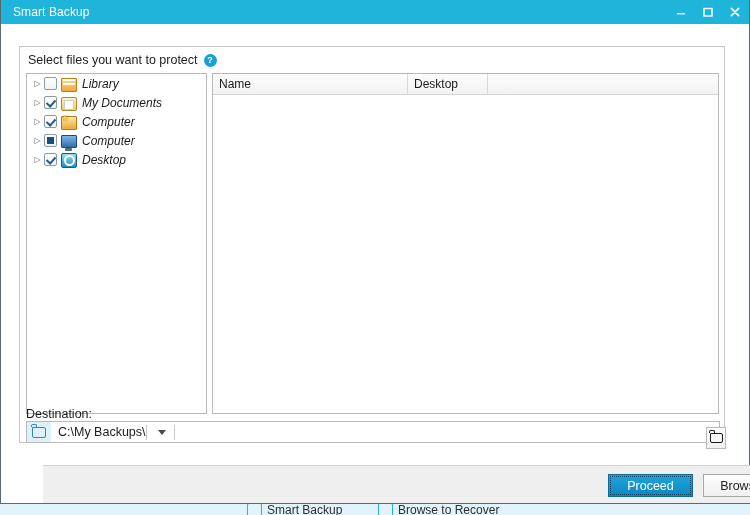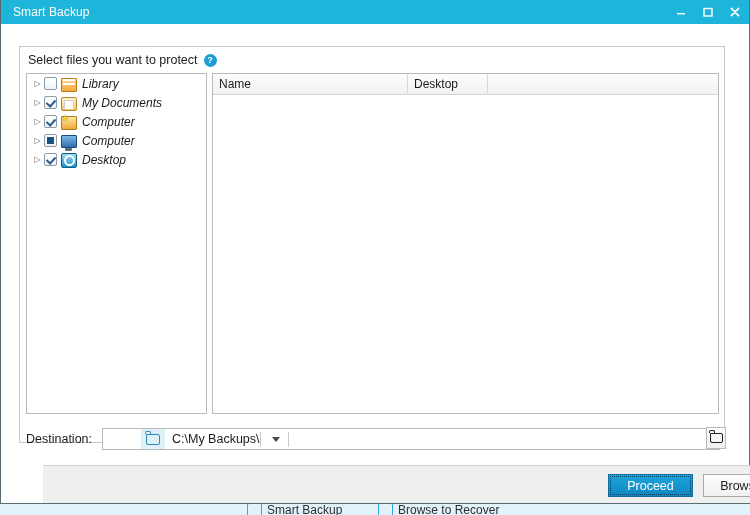--- a/index.html
+++ b/index.html
@@ -220,38 +220,37 @@
     border-right: 1px solid #d8d8d8;
     box-sizing: border-box;
     cursor: default;
   }
   #col-name { width: 195px; }
   #col-capacity { width: 80px; }
   #col-used { width: 230px; border-right: none; }
 
   
   #destination-row {
-    position: absolute; left: 6px; top: 380px;
+    position: absolute; left: 6px; top: 360px;
     width: 694px; height: 24px;
-    display: flex; align-items: center;
+    display: flex;  flex-direction: column;
   }
   #dest-label {
     font-size: 12.5px; color: #1b1b1b;
     width: 76px;
     cursor: default;
   }
   #dest-field {
     flex: 1;
     height: 22px;
     border: 1px solid #b9b9b9;
     background: #ffffff;
     display: flex; align-items: center;
     box-sizing: border-box;
     position: relative;
-    padding-left: 38px;
   }
   #dest-folder-icon {
     width: 24px; height: 20px;
     background: #dff0f8;
     display: flex; align-items: center; justify-content: center;
     flex: 0 0 24px;
   }
   .folder-glyph {
     width: 14px; height: 11px;
     border: 1.6px solid #2f89b8;

